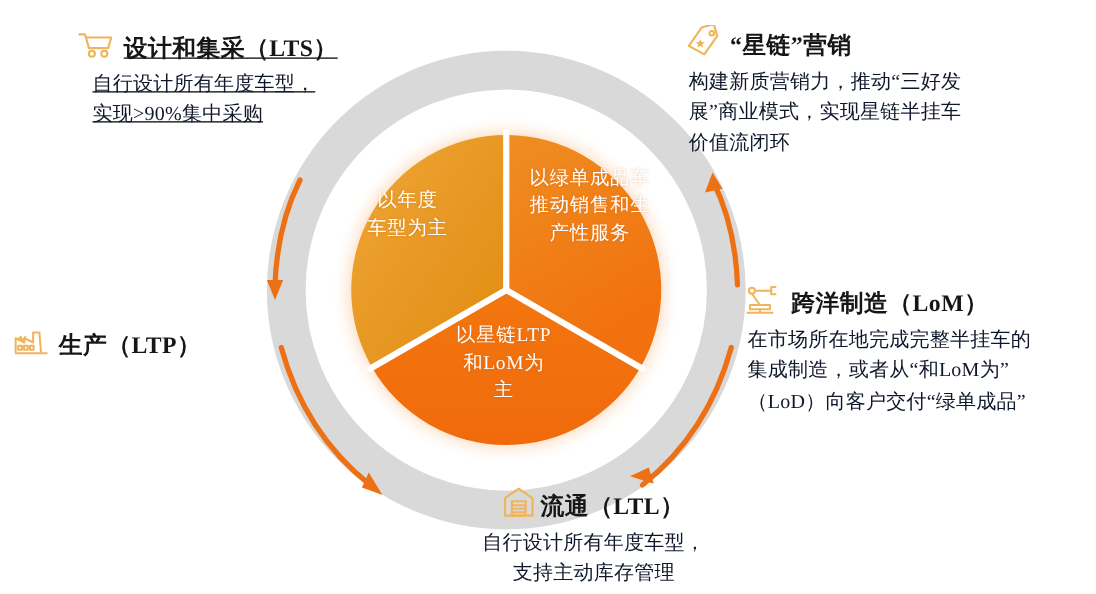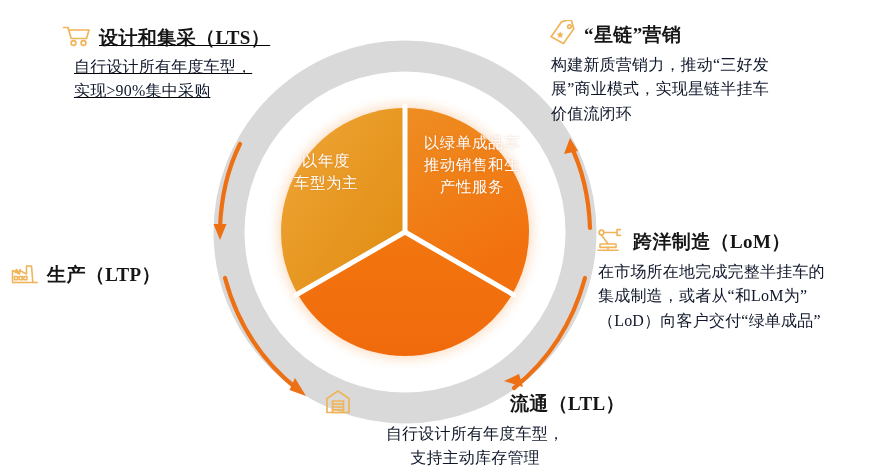--- a/index.html
+++ b/index.html
@@ -64,21 +64,21 @@
 
   #c-lts{left:62px;top:24px;width:270px;text-decoration:underline;}
   #c-lts .body{padding-left:12px;}
   #c-mkt{left:547px;top:20px;width:320px;}
   #c-mkt .body{padding-left:4px;}
   #c-ltp{left:10px;top:229px;width:240px;margin-top:32px;}
   #c-ltp .body{padding-left:2px;}
   #c-lom{left:596px;top:227px;width:281px;}
   #c-lom .body{padding-left:2px;}
   #c-ltl{left:325px;top:389px;width:300px;text-align:center;}
-  #c-ltl .head{justify-content:space-between;gap:4px;}
+  #c-ltl .head{justify-content:center;gap:4px;}
   #c-ltl .body{text-align:center;}
 </style>
 </head>
 <body>
 
 <div id="stage">
 
   <div id="wheel">
     <svg viewBox="0 0 384 384" xmlns="http://www.w3.org/2000/svg" aria-hidden="true">
       <defs>
@@ -132,20 +132,23 @@
         <polygon points="93,356 76.5,350 82,338"></polygon>
         <polygon points="291,341 306,334 310,347"></polygon>
       </g>
     </svg>
 
     <div class="pie-label" id="pie-label-0">以年度
 车型为主</div>
     <div class="pie-label" id="pie-label-1">以绿单成品车
 推动销售和生
 产性服务</div>
+    <div class="pie-label" id="pie-label-2">以星链LTP
+和LoM为
+主</div>
   </div>
 
   <div class="callout" id="c-lts">
     <div class="head">
       <span class="ico">
         <svg width="30" height="24" viewBox="0 0 30 24" fill="none" stroke="#F0B45A" stroke-width="1.7" stroke-linecap="round" stroke-linejoin="round">
           <path d="M1.5 3.5 H6 L9.2 14.5 H24.5 L27 6 H7"></path>
           <circle cx="11.5" cy="19" r="2.4"></circle>
           <circle cx="21.5" cy="19" r="2.4"></circle>
         </svg>

